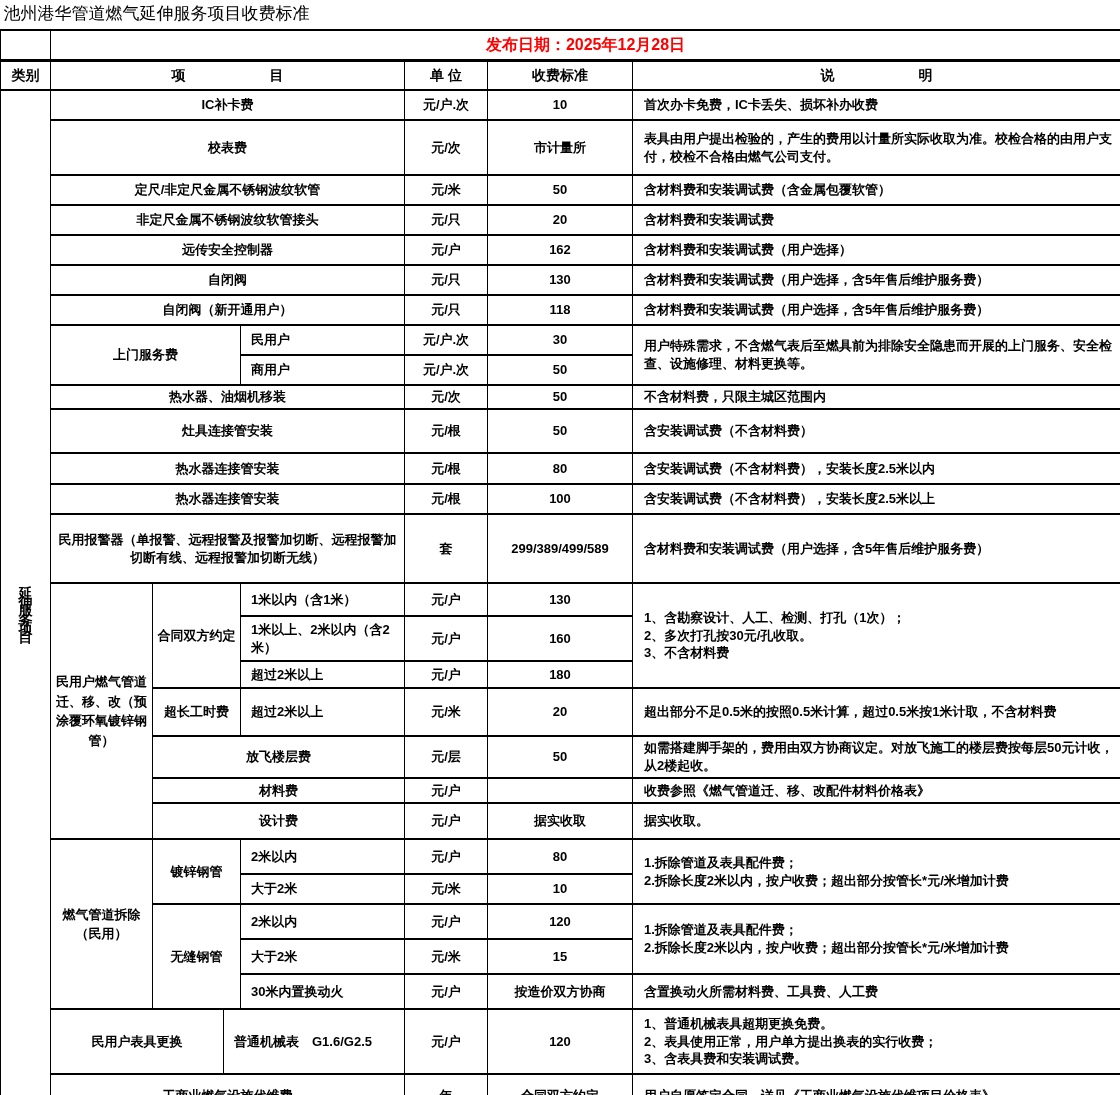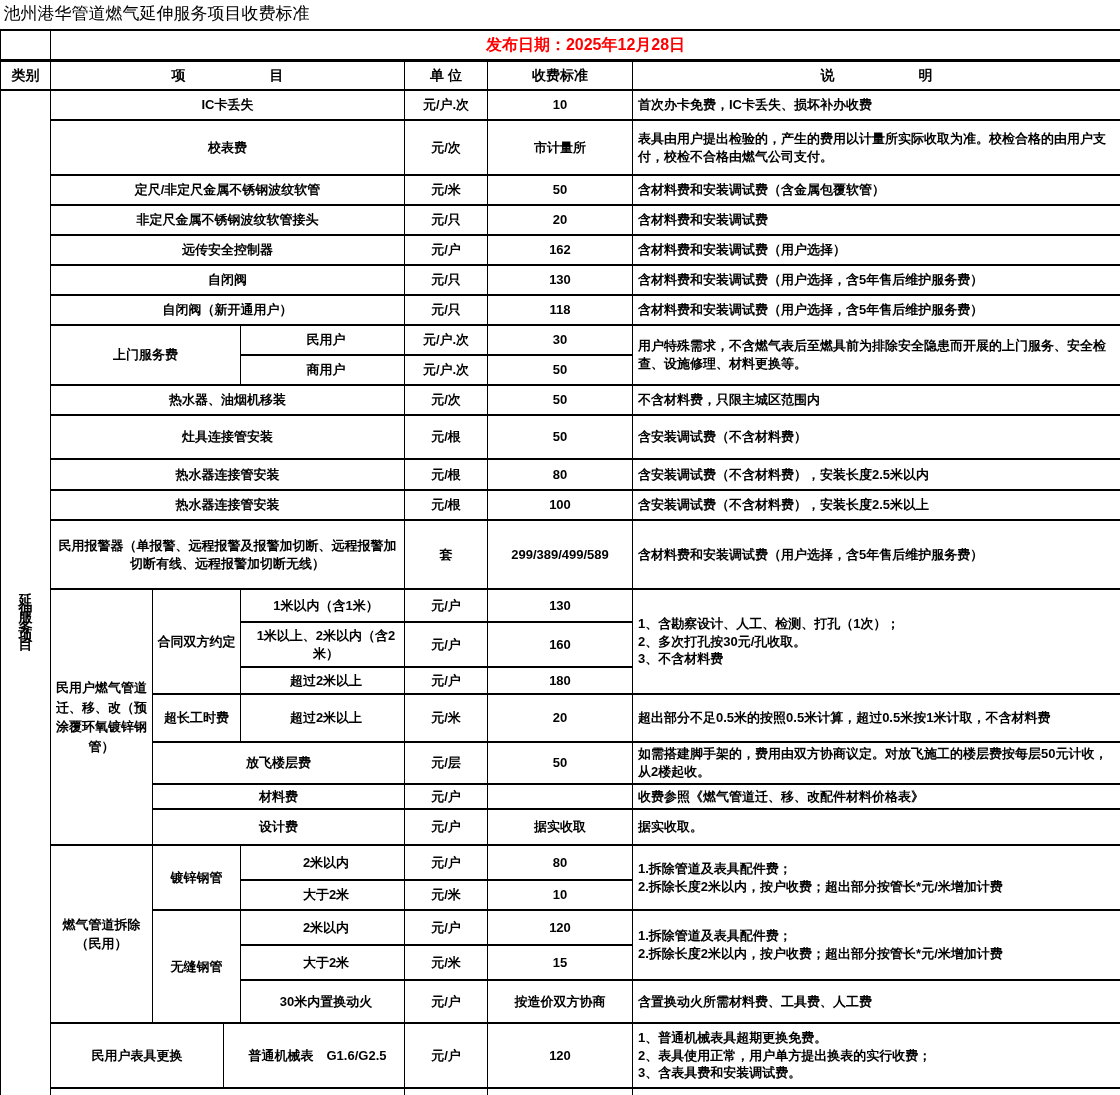--- a/index.html
+++ b/index.html
@@ -15,22 +15,22 @@
     border-top-width: 2px;
     border-bottom-width: 2px;
     font-size: 13px;
     font-weight: bold;
     text-align: center;
     vertical-align: middle;
     padding: 1px 3px;
     overflow: hidden;
     line-height: 1.35;
   }
-  td.left { text-align: center; padding-left: 10px; }
-  td.note { text-align: left; white-space: pre-line; padding-left: 5px; padding-right: 5px; }
+  td.left { text-align: left; padding-left: 10px; }
+  td.note { text-align: left; white-space: pre-line; padding-left: 11px; padding-right: 5px; }
   td.title-cell {
     border: none;
     font-size: 17px;
     font-weight: normal;
     text-align: left;
   }
   td.date-blank { }
   td.date-cell { color: #ff0000; font-size: 16px; }
   tr.header-row td {
     border-top-width: 3px;
@@ -79,21 +79,21 @@
   <tr class="header-row" style="height:30px">
     <td>类别</td>
     <td colspan="4">项　　　　　　目</td>
     <td>单 位</td>
     <td>收费标准</td>
     <td>说　　　　　　明</td>
   </tr>
 
   <tr style="height:30px">
     <td class="cat-cell" rowspan="28"><span>延伸服务项目</span></td>
-    <td colspan="4">IC卡丢失</td>
+    <td colspan="4">IC补卡费</td>
     <td>元/户.次</td>
     <td>10</td>
     <td class="note">首次办卡免费，IC卡丢失、损坏补办收费</td>
   </tr>
 
   <tr style="height:55px">
     <td colspan="4">校表费</td>
     <td>元/次</td>
     <td>市计量所</td>
     <td class="note">表具由用户提出检验的，产生的费用以计量所实际收取为准。校检合格的由用户支付，校检不合格由燃气公司支付。</td>
@@ -140,21 +140,21 @@
     <td>元/户.次</td>
     <td>30</td>
     <td class="note" rowspan="2">用户特殊需求，不含燃气表后至燃具前为排除安全隐患而开展的上门服务、安全检查、设施修理、材料更换等。</td>
   </tr>
   <tr style="height:30px">
     <td class="left">商用户</td>
     <td>元/户.次</td>
     <td>50</td>
   </tr>
 
-  <tr style="height:30px">
+  <tr style="height:24px">
     <td colspan="4">热水器、油烟机移装</td>
     <td>元/次</td>
     <td>50</td>
     <td class="note">不含材料费，只限主城区范围内</td>
   </tr>
 
   <tr style="height:44px">
     <td colspan="4">灶具连接管安装</td>
     <td>元/根</td>
     <td>50</td>
@@ -248,21 +248,21 @@
     <td>元/户</td>
     <td>120</td>
     <td class="note" rowspan="2">1.拆除管道及表具配件费；
 2.拆除长度2米以内，按户收费；超出部分按管长*元/米增加计费</td>
   </tr>
   <tr style="height:35px">
     <td class="left">大于2米</td>
     <td>元/米</td>
     <td>15</td>
   </tr>
-  <tr style="height:43px">
+  <tr style="height:35px">
     <td class="left">30米内置换动火</td>
     <td>元/户</td>
     <td>按造价双方协商</td>
     <td class="note">含置换动火所需材料费、工具费、人工费</td>
   </tr>
 
   <tr style="height:65px">
     <td colspan="2">民用户表具更换</td>
     <td class="left" colspan="2">普通机械表　G1.6/G2.5</td>
     <td>元/户</td>

